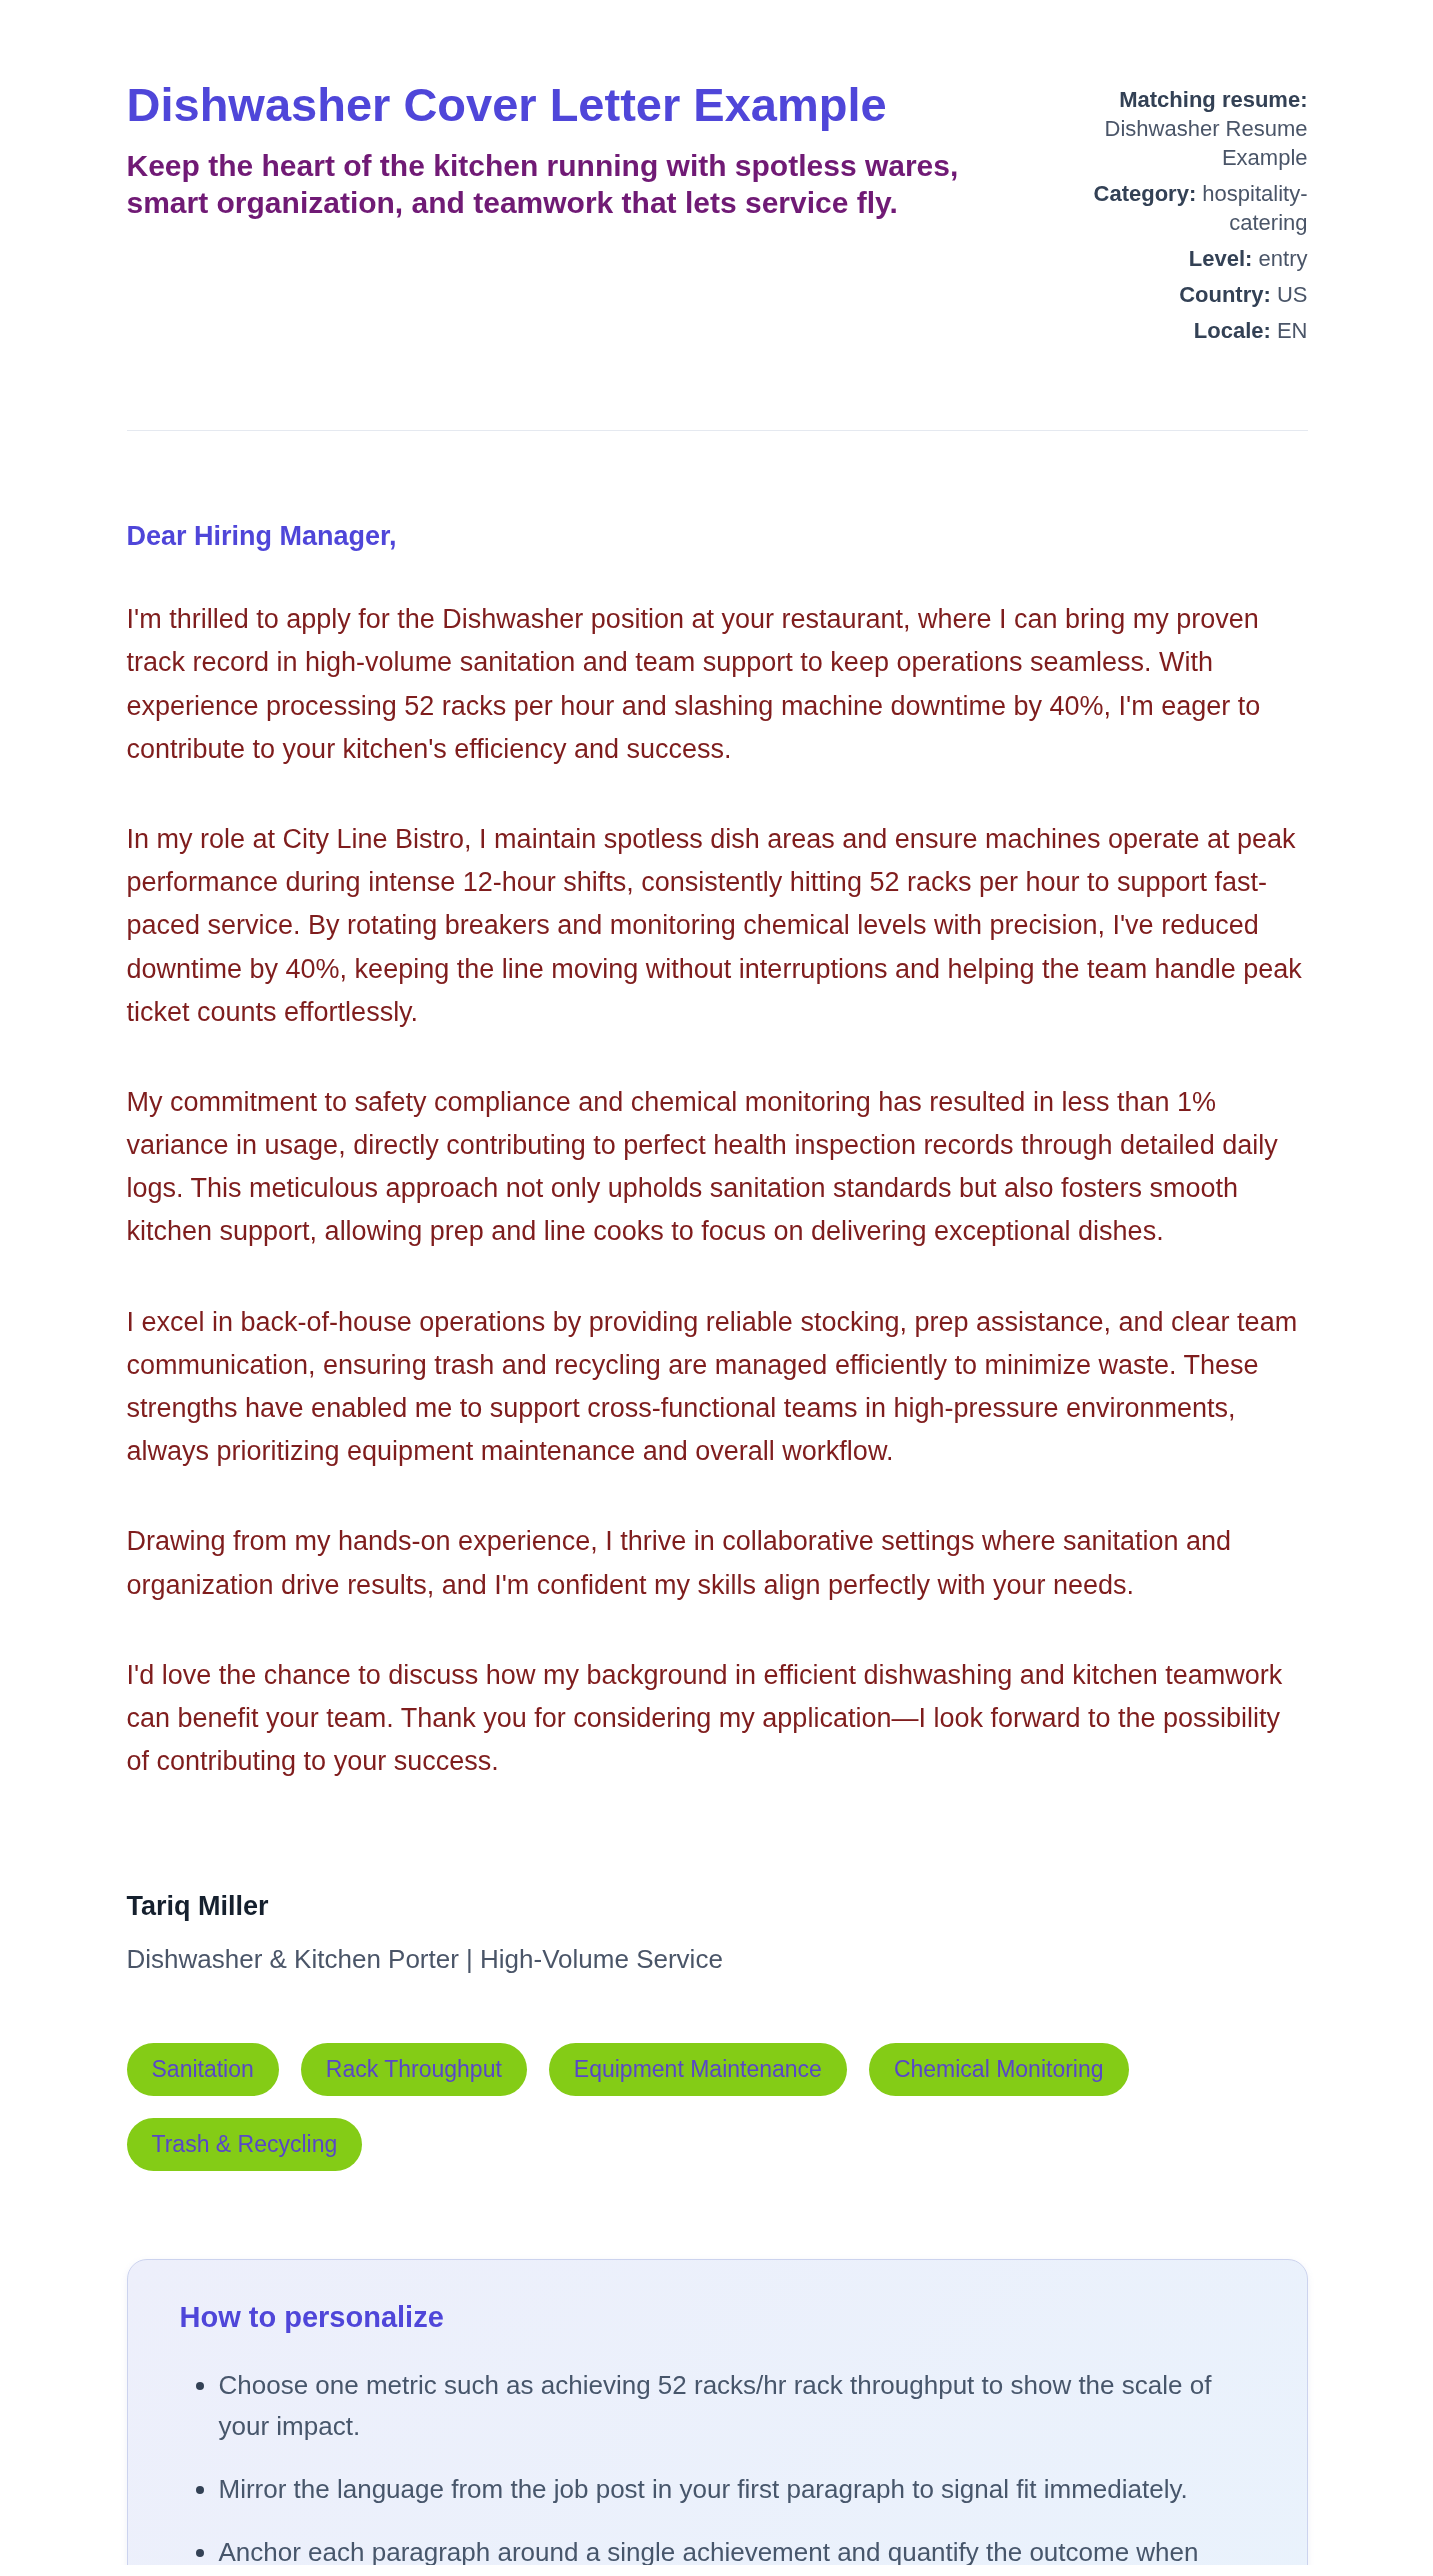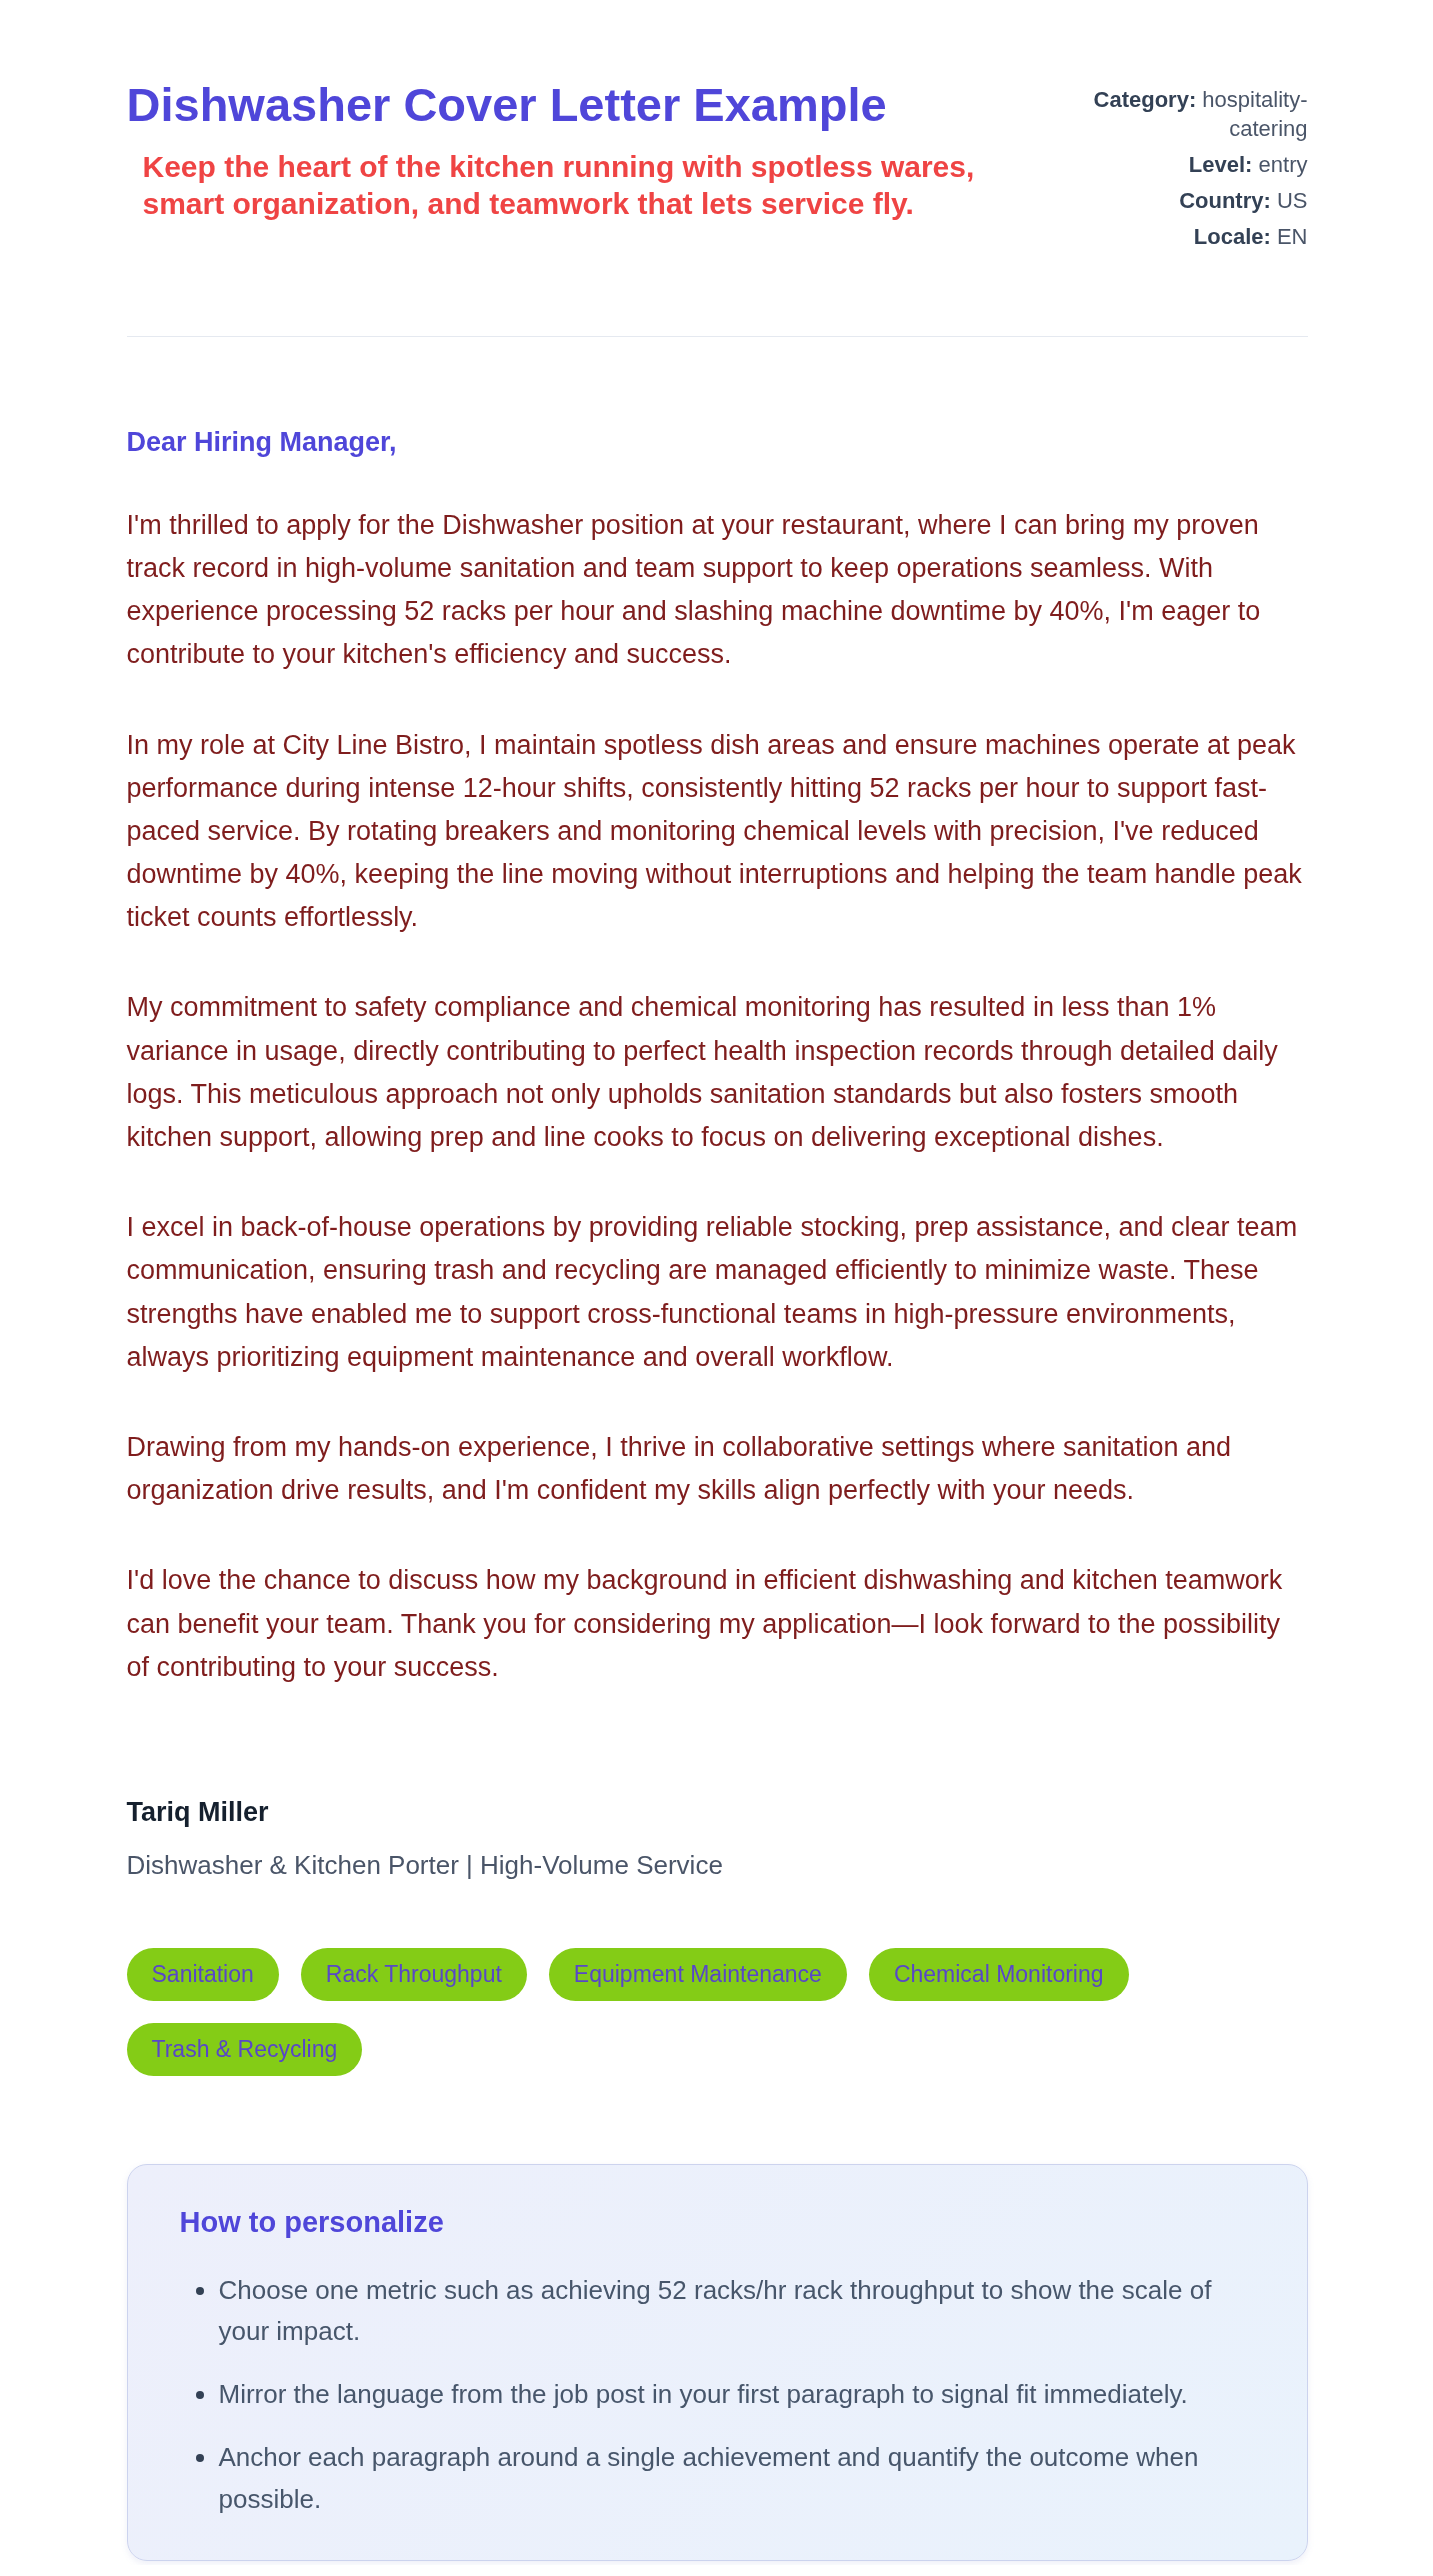--- a/index.html
+++ b/index.html
@@ -21,24 +21,24 @@
   .header { display: flex; justify-content: space-between; align-items: flex-start; }
   .header-left { max-width: 894px; }
   .page-title {
     margin: 0 0 15px;
     font-size: 47px;
     font-weight: bold;
     color: #4f46d9;
     line-height: 1.15;
   }
   .page-subtitle {
-    margin: 16px;
+    margin: 0;
     font-size: 30px;
     font-weight: bold;
-    color: #ef4444;
+    color: #701a75;
     line-height: 1.24;
   }
   .meta {
     width: 283px;
     flex-shrink: 0;
     text-align: right;
     font-size: 22px;
     line-height: 1.33;
     color: #4a5568;
     padding-top: 6.7px;
@@ -127,20 +127,24 @@
 <div class="page">
   <div class="container">
 
     <div class="header">
       <div class="header-left">
         <h1 class="page-title">Dishwasher Cover Letter Example</h1>
         <p class="page-subtitle">Keep the heart of the kitchen running with spotless wares, smart organization, and teamwork that lets service fly.</p>
       </div>
       <div class="meta">
         <div class="meta-entry">
+          <span class="meta-label">Matching resume:</span>
+          <span class="meta-value">Dishwasher Resume Example</span>
+        </div>
+        <div class="meta-entry">
           <span class="meta-label">Category:</span>
           <span class="meta-value">hospitality-catering</span>
         </div>
         <div class="meta-entry">
           <span class="meta-label">Level:</span>
           <span class="meta-value">entry</span>
         </div>
         <div class="meta-entry">
           <span class="meta-label">Country:</span>
           <span class="meta-value">US</span>

